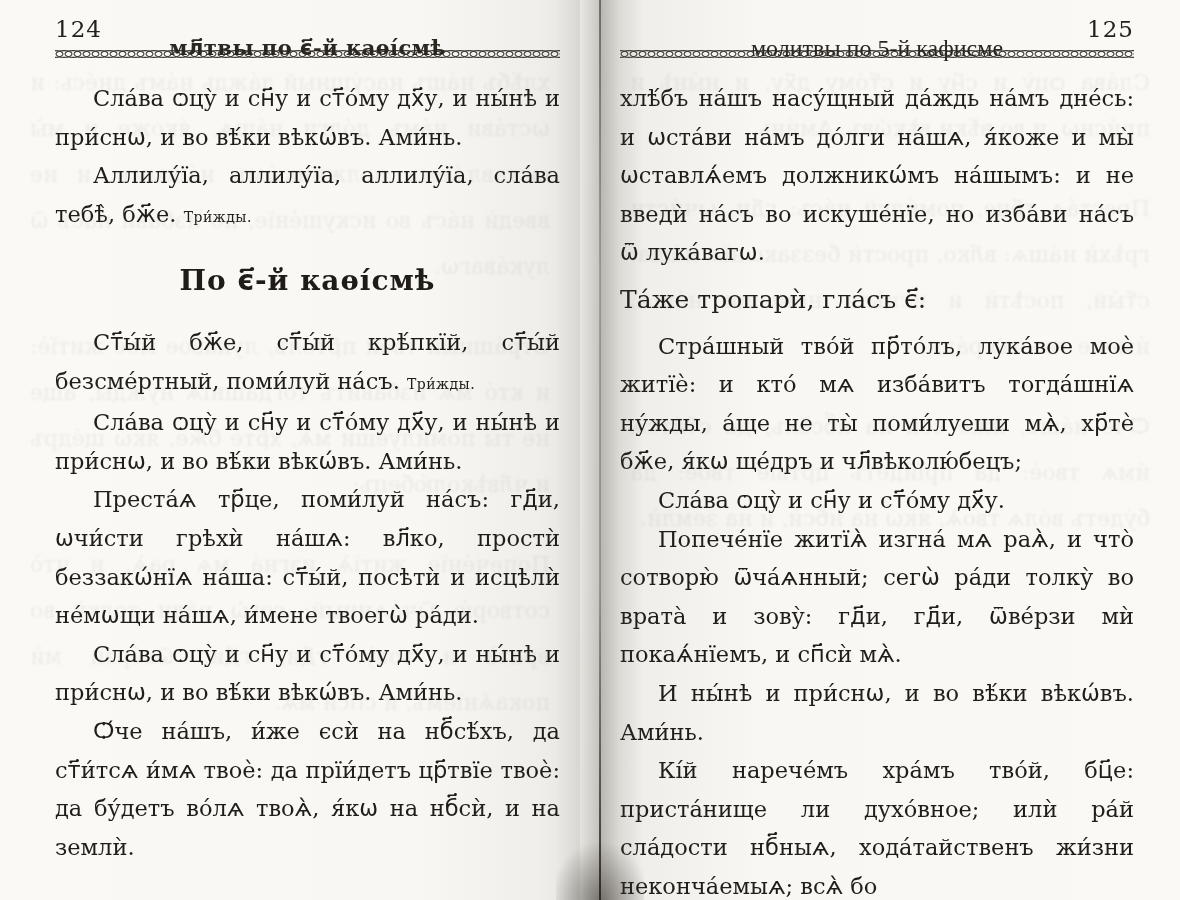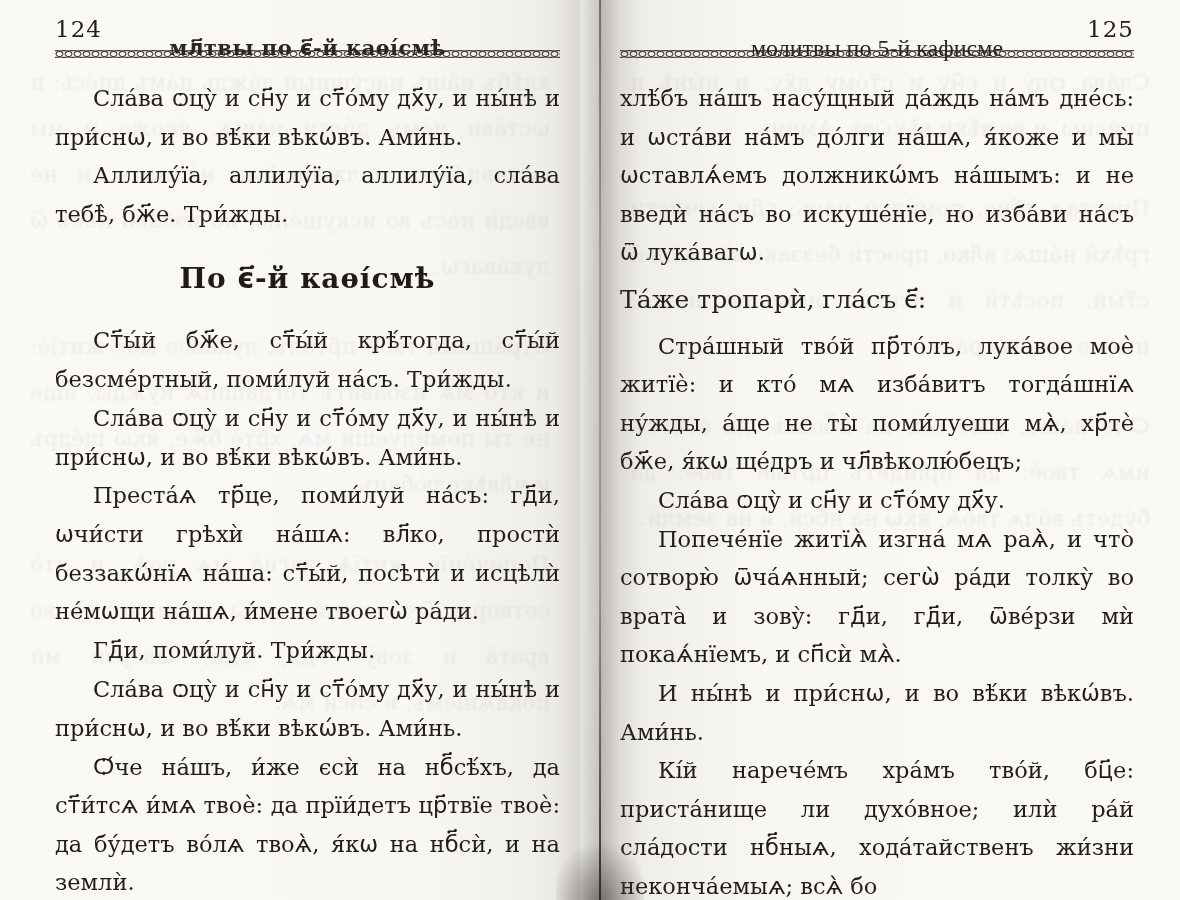--- a/index.html
+++ b/index.html
@@ -31,21 +31,21 @@
   .runtitle.cs{font-size:21px;letter-spacing:.5px;font-weight:bold;color:#2a2620;}
   .runtitle.civil{font-family:"Liberation Serif","DejaVu Serif",serif;font-size:24px;color:#2a2620;}
   .rule{display:block;width:100%;height:10px;margin-top:3px;}
   .text{
     position:relative;margin-top:20px;
     font-size:22.5px;line-height:38.6px;text-align:justify;
     color:#211d18;
   }
   p.body{margin:0;text-indent:38px;}
   p.body.noindent{text-indent:0;}
-  .note{font-size:22px;letter-spacing:.5px;}
+  .note{font-size:14px;letter-spacing:.5px;}
   h2.heading{
     margin:26px 0 22px;font-size:28px;font-weight:bold;text-align:center;
     text-indent:0;letter-spacing:1px;color:#1f1b16;
   }
   p.rubric{margin:9px 0 7px;text-align:left;text-indent:0;font-size:25px;}
   .ghost{
     position:absolute;left:30px;right:30px;top:60px;bottom:30px;
     transform:scaleX(-1);opacity:.055;filter:blur(1.1px);
     font-size:22px;line-height:46px;text-align:justify;
     pointer-events:none;color:#141414;z-index:0;
@@ -98,24 +98,23 @@
         <span class="pagenum">124</span>
         <span class="runtitle cs">мл҃твы по є҃-й каѳі́смѣ</span>
       </div>
       <svg class="rule">
         <rect x="0" y="0" width="100%" height="10" fill="url(#chainpat)"></rect>
       </svg>
       <div class="text">
         <p class="body"><span>Сла́ва ѻцу̀ и сн҃у и ст҃о́му дх҃у, и ны́нѣ и при́снѡ, и во вѣ́ки вѣкѡ́въ. Ами́нь.</span></p>
         <p class="body"><span>Аллилу́їа, аллилу́їа, аллилу́їа, сла́ва тебѣ̀, бж҃е.</span> <span class="note">Три́жды.</span></p>
         <h2 class="heading">По є҃-й каѳі́смѣ</h2>
-        <p class="body"><span>Ст҃ы́й бж҃е, ст҃ы́й крѣ́тогда, ст҃ы́й безсме́ртный, поми́луй на́съ.</span> <span class="note">Три́жды.</span></p>
+        <p class="body"><span>Ст҃ы́й бж҃е, ст҃ы́й крѣ́пкїй, ст҃ы́й безсме́ртный, поми́луй на́съ.</span> <span class="note">Три́жды.</span></p>
         <p class="body"><span>Сла́ва ѻцу̀ и сн҃у и ст҃о́му дх҃у, и ны́нѣ и при́снѡ, и во вѣ́ки вѣкѡ́въ. Ами́нь.</span></p>
         <p class="body"><span>Преста́ѧ тр҃це, поми́луй на́съ: гд҃и, ѡчи́сти грѣхѝ на́шѧ: вл҃ко, простѝ беззакѡ́нїѧ на́ша: ст҃ы́й, посѣтѝ и исцѣлѝ не́мѡщи на́шѧ, и́мене твоегѡ̀ ра́ди.</span></p>
-        <p class="body"><span>Гд҃и, поми́луй.</span> <span class="note">Три́жды.</span></p>
         <p class="body"><span>Сла́ва ѻцу̀ и сн҃у и ст҃о́му дх҃у, и ны́нѣ и при́снѡ, и во вѣ́ки вѣкѡ́въ. Ами́нь.</span></p>
         <p class="body"><span>Ѻ́че на́шъ, и́же єсѝ на нб҃сѣ́хъ, да ст҃и́тсѧ и́мѧ твоѐ: да прїи́детъ цр҃твїе твоѐ: да бу́детъ во́лѧ твоѧ̀, я́кѡ на нб҃сѝ, и на землѝ.</span></p>
       </div>
     </div>
   </div>
 
   <div class="page right">
     <div class="ghost" aria-hidden="true">
       <p>Сла́ва ѻцу̀ и сн҃у и ст҃о́му дх҃у, и ны́нѣ и при́снѡ, и во вѣ́ки вѣкѡ́въ. Ами́нь.</p>
       <p>Преста́ѧ тр҃це, поми́луй на́съ: гд҃и, ѡчи́сти грѣхѝ на́шѧ: вл҃ко, простѝ беззакѡ́нїѧ на́ша: ст҃ы́й, посѣтѝ и исцѣлѝ не́мѡщи на́шѧ, и́мене твоегѡ̀ ра́ди.</p>

